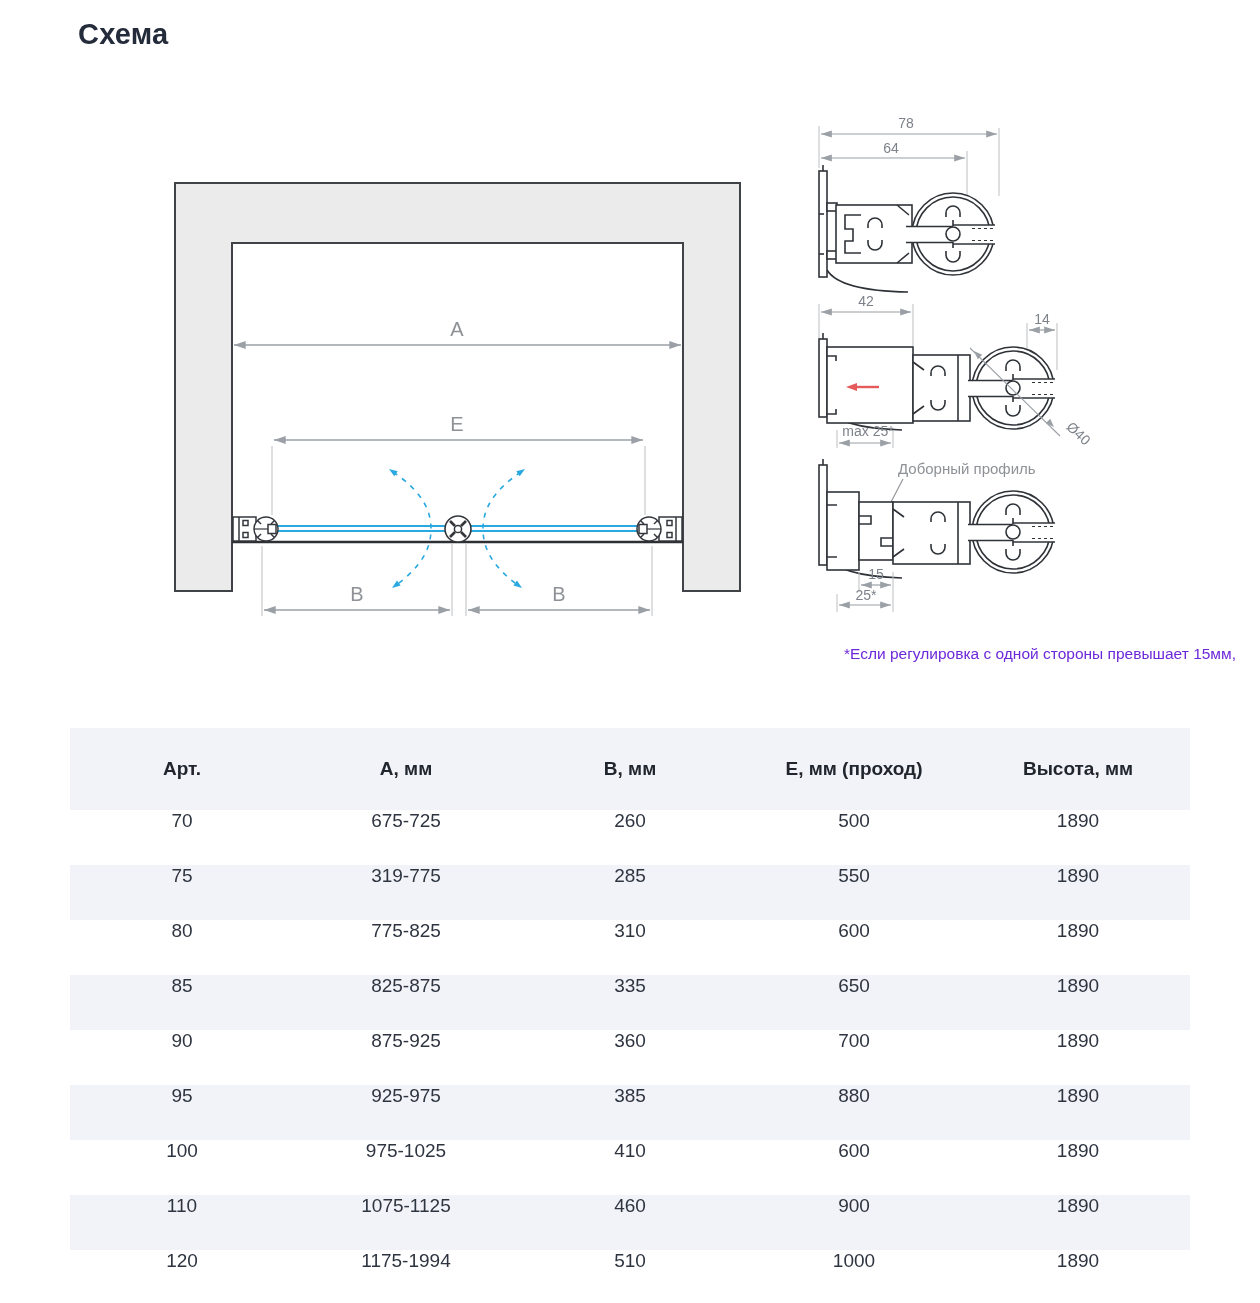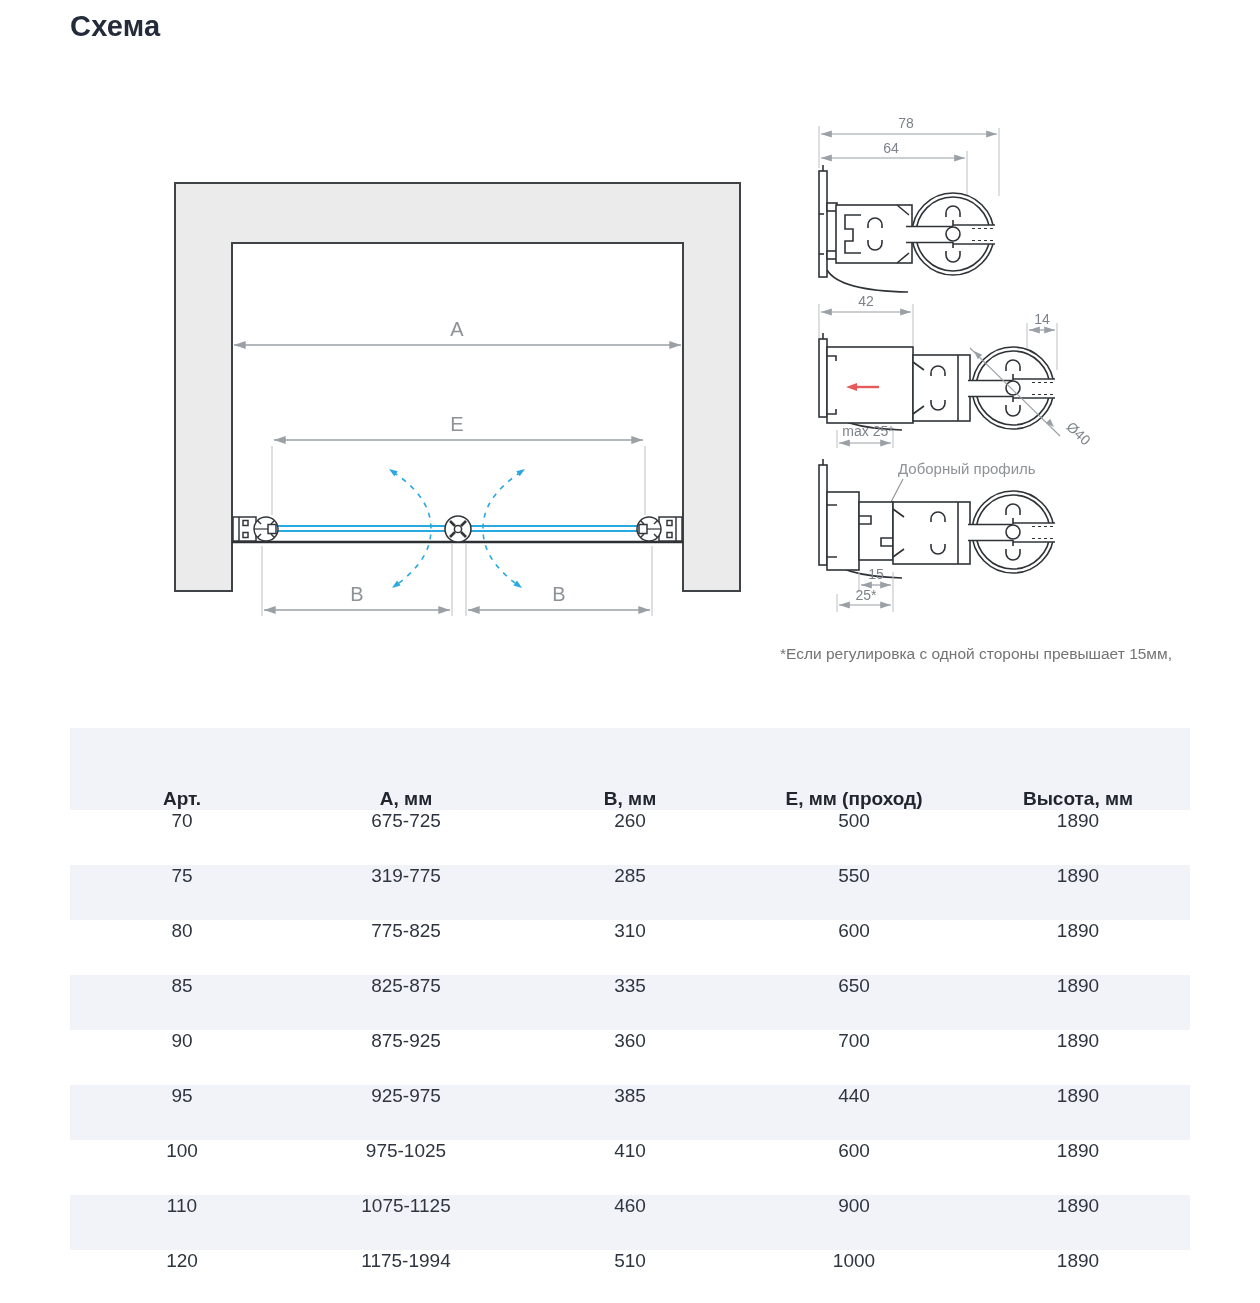--- a/index.html
+++ b/index.html
@@ -1,31 +1,31 @@
 <!DOCTYPE html>
 <html><head>
 <meta charset="utf-8">
 <style>
   html,body{margin:0;padding:0;background:#ffffff;}
   .canvas{
     position:relative;width:1260px;height:1303px;background:#ffffff;overflow:hidden;
     font-family:"Liberation Sans", sans-serif;
   }
   .page-title{
-    position:absolute;left:70px;top:10px;margin:0;
+    position:absolute;left:70px;top:10px;margin:8px;
     font-size:29px;font-weight:800;color:#242c3b;letter-spacing:.2px;
   }
   .svg-abs{position:absolute;}
   .footnote{
-    position:absolute;left:780px;top:641px;width:400px;
-    font-size:15.5px;line-height:25px;color:#737373;
+    position:absolute;left:844px;top:641px;width:400px;
+    font-size:15.5px;line-height:25px;color:#6d28d9;
   }
   
   .spec-table{position:absolute;left:70px;top:728px;width:1120px;font-size:19px;color:#2e3540;}
-  .thead{height:82px;background:#f2f3f8;display:flex;align-items:flex-end;}
+  .thead{height:82px;background:#f2f3f8;display:flex;align-items:center;}
   .th{flex:1;text-align:center;font-weight:600;color:#20252e;}
   .tbody .trow{height:55px;display:flex;}
   .tbody .trow:nth-child(even){background:#f2f3f8;}
   .td{flex:1;text-align:center;}
   
   text{font-family:"Liberation Sans", sans-serif;}
   .dim-label{fill:#8e9196;font-size:20px;}
   .dim-small{fill:#7d828a;font-size:14px;}
   .callout{fill:#8e9196;font-size:15px;}
 </style>
@@ -331,21 +331,21 @@
         <div class="td">90</div>
         <div class="td">875-925</div>
         <div class="td">360</div>
         <div class="td">700</div>
         <div class="td">1890</div>
       </div>
       <div class="trow">
         <div class="td">95</div>
         <div class="td">925-975</div>
         <div class="td">385</div>
-        <div class="td">440</div>
+        <div class="td">880</div>
         <div class="td">1890</div>
       </div>
       <div class="trow">
         <div class="td">100</div>
         <div class="td">975-1025</div>
         <div class="td">410</div>
         <div class="td">600</div>
         <div class="td">1890</div>
       </div>
       <div class="trow">

